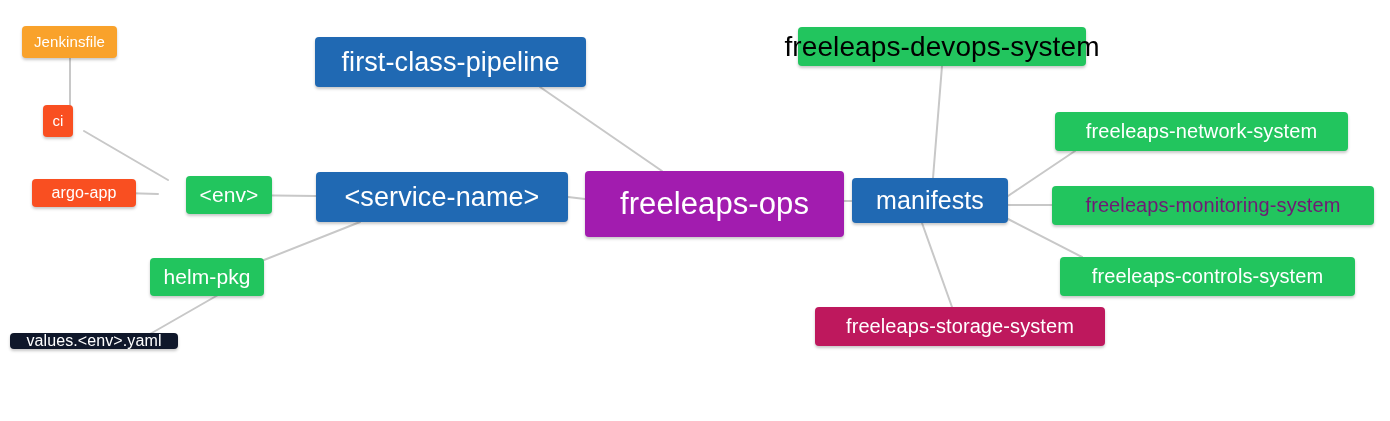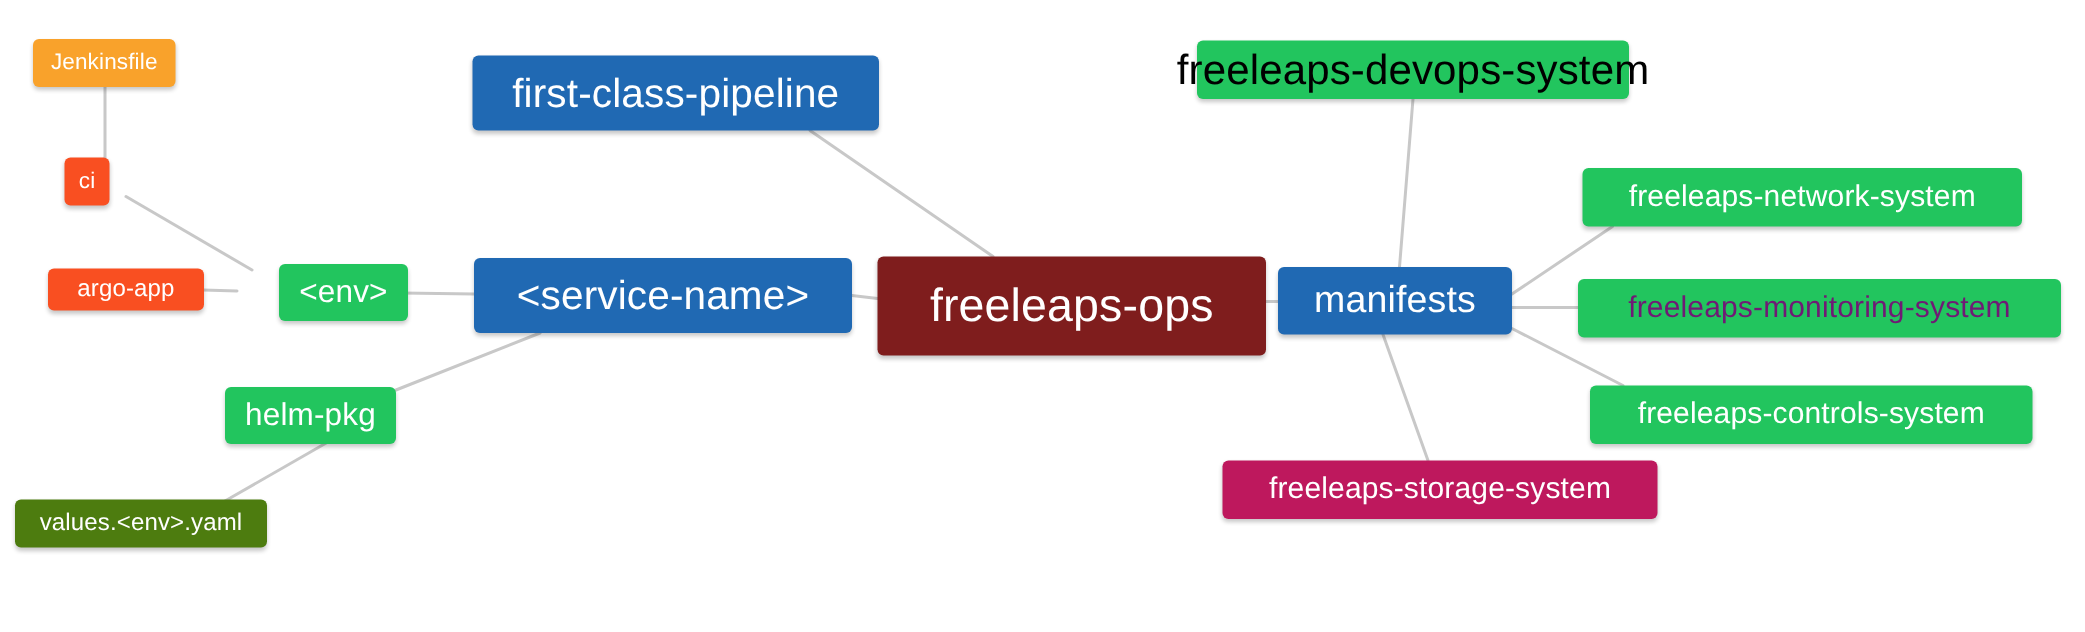--- a/index.html
+++ b/index.html
@@ -73,30 +73,30 @@
       </div>
       <div class="node" style="left: 32px; top: 179px; width: 104px; height: 28px; background: rgb(249, 79, 33); color: rgb(255, 255, 255); font-size: 16px;">
         <span class="node-label">argo-app</span>
       </div>
       <div class="node" style="left: 158px; top: 176px; width: 86px; height: 38px; background: rgb(34, 197, 94); color: rgb(255, 255, 255); font-size: 21px; margin-left: 28px;">
         <span class="node-label">&lt;env&gt;</span>
       </div>
       <div class="node" style="left: 150px; top: 258px; width: 114px; height: 38px; background: rgb(34, 197, 94); color: rgb(255, 255, 255); font-size: 21px; justify-content: center;">
         <span class="node-label">helm-pkg</span>
       </div>
-      <div class="node" style="left: 10px; top: 333px; width: 168px; height: 32px; background: #4d7c0f; color: rgb(255, 255, 255); font-size: 16px;">
+      <div class="node" style="left: 10px; top: 333px; width: 168px; height: 16px; background: #0f172a; color: rgb(255, 255, 255); font-size: 16px;">
         <span class="node-label">values.&lt;env&gt;.yaml</span>
       </div>
       <div class="node" style="left: 315px; top: 37px; width: 271px; height: 50px; background: rgb(32, 105, 179); color: rgb(255, 255, 255); font-size: 27px;">
         <span class="node-label">first-class-pipeline</span>
       </div>
       <div class="node" style="left: 316px; top: 172px; width: 252px; height: 50px; background: rgb(32, 105, 179); color: rgb(255, 255, 255); font-size: 27px;">
         <span class="node-label">&lt;service-name&gt;</span>
       </div>
-      <div class="node" style="left: 585px; top: 171px; width: 259px; height: 66px; background: #7f1d1d; color: rgb(255, 255, 255); font-size: 31px;">
+      <div class="node" style="left: 585px; top: 171px; width: 259px; height: 66px; background: #a21caf; color: rgb(255, 255, 255); font-size: 31px;">
         <span class="node-label">freeleaps-ops</span>
       </div>
       <div class="node" style="left: 852px; top: 178px; width: 156px; height: 45px; background: rgb(32, 105, 179); color: rgb(255, 255, 255); font-size: 25px;">
         <span class="node-label">manifests</span>
       </div>
       <div class="node" style="left: 798px; top: 27px; width: 288px; height: 39px; background: rgb(34, 197, 94); color: #000000; font-size: 28px;">
         <span class="node-label">freeleaps-devops-system</span>
       </div>
       <div class="node" style="left: 1055px; top: 112px; width: 293px; height: 39px; background: rgb(34, 197, 94); color: rgb(255, 255, 255); font-size: 20px;">
         <span class="node-label">freeleaps-network-system</span>

